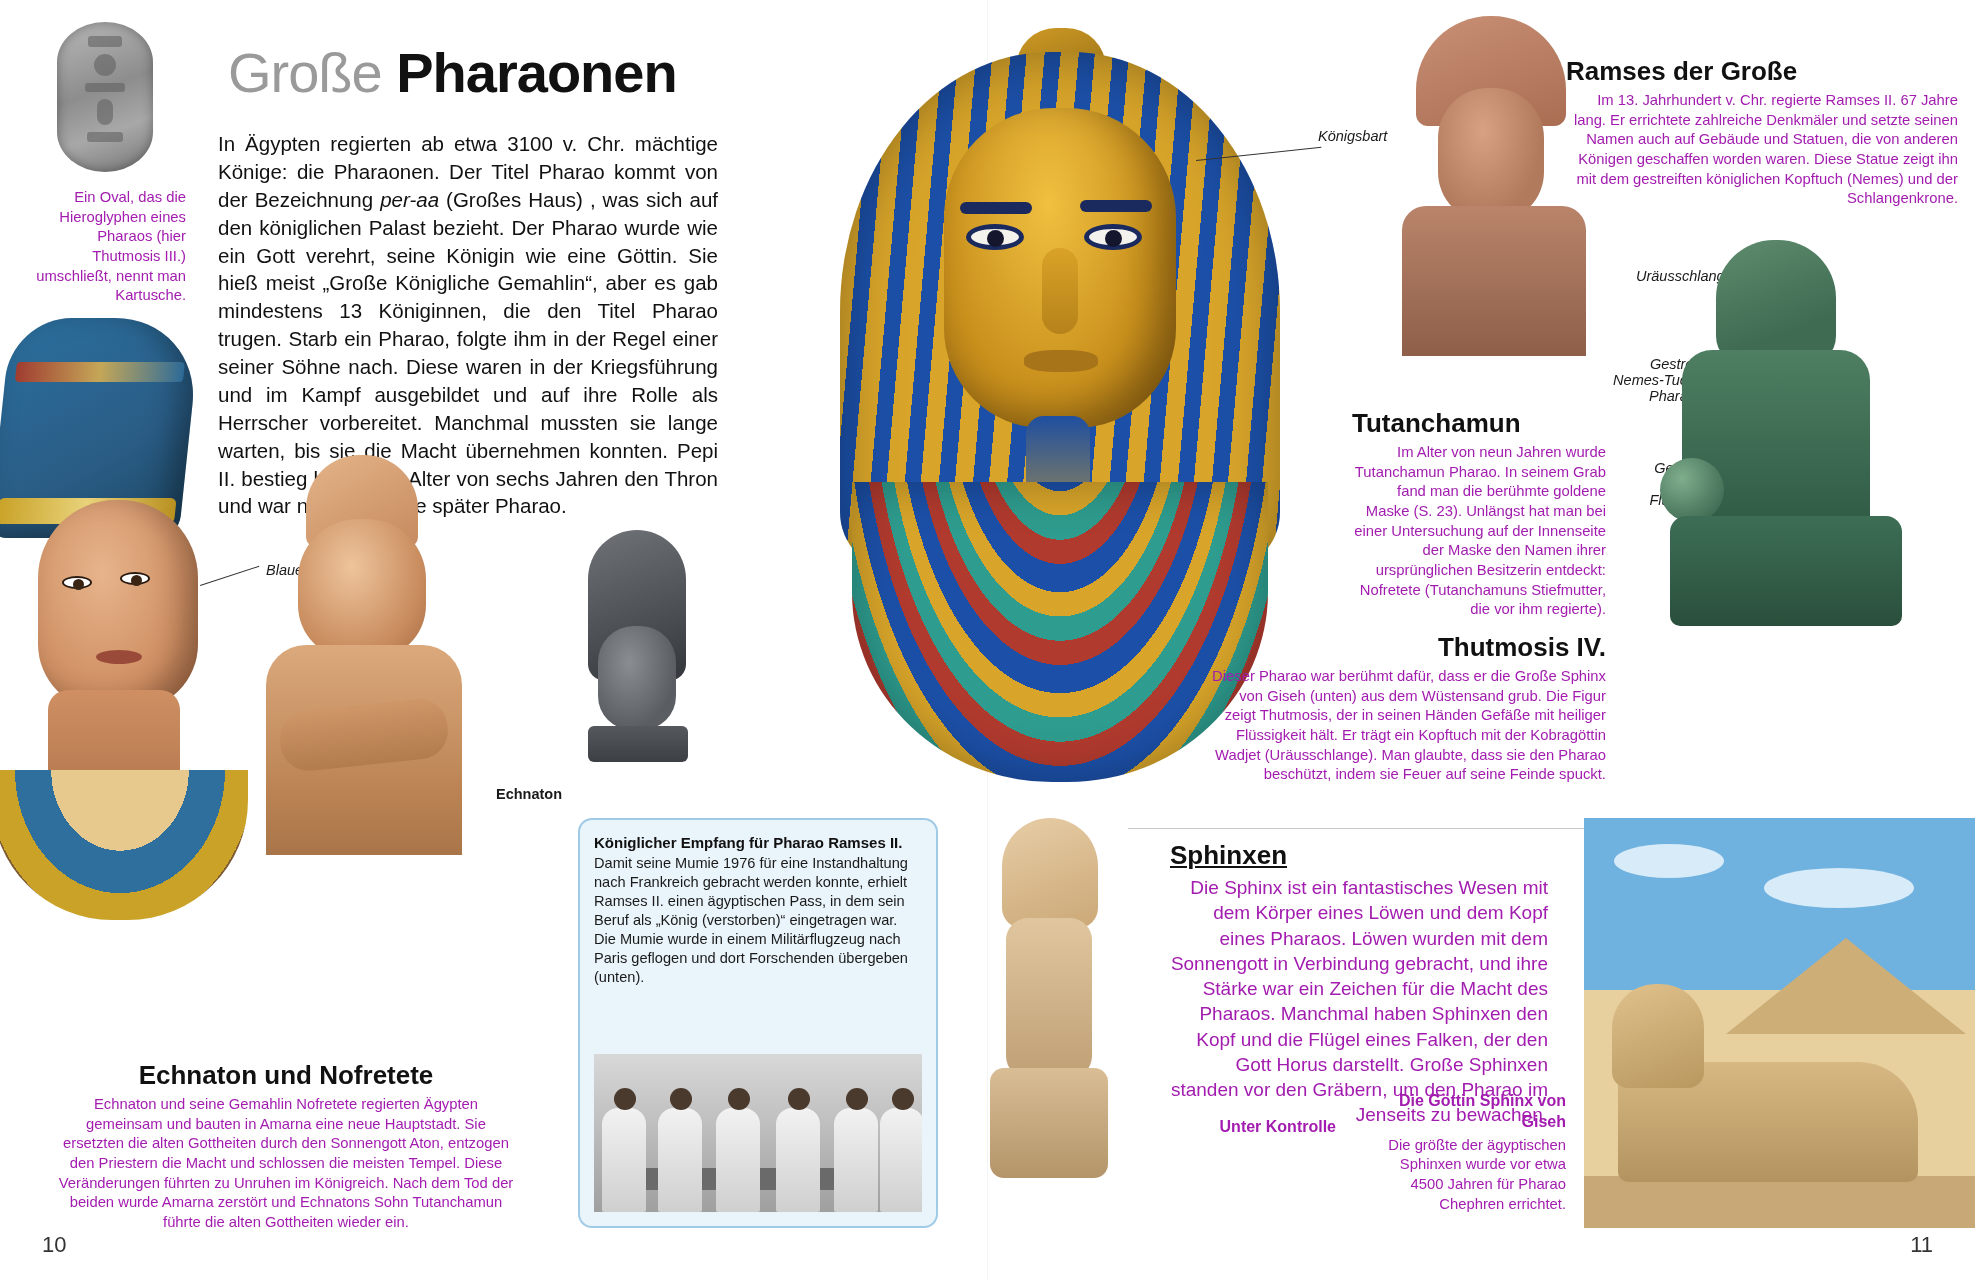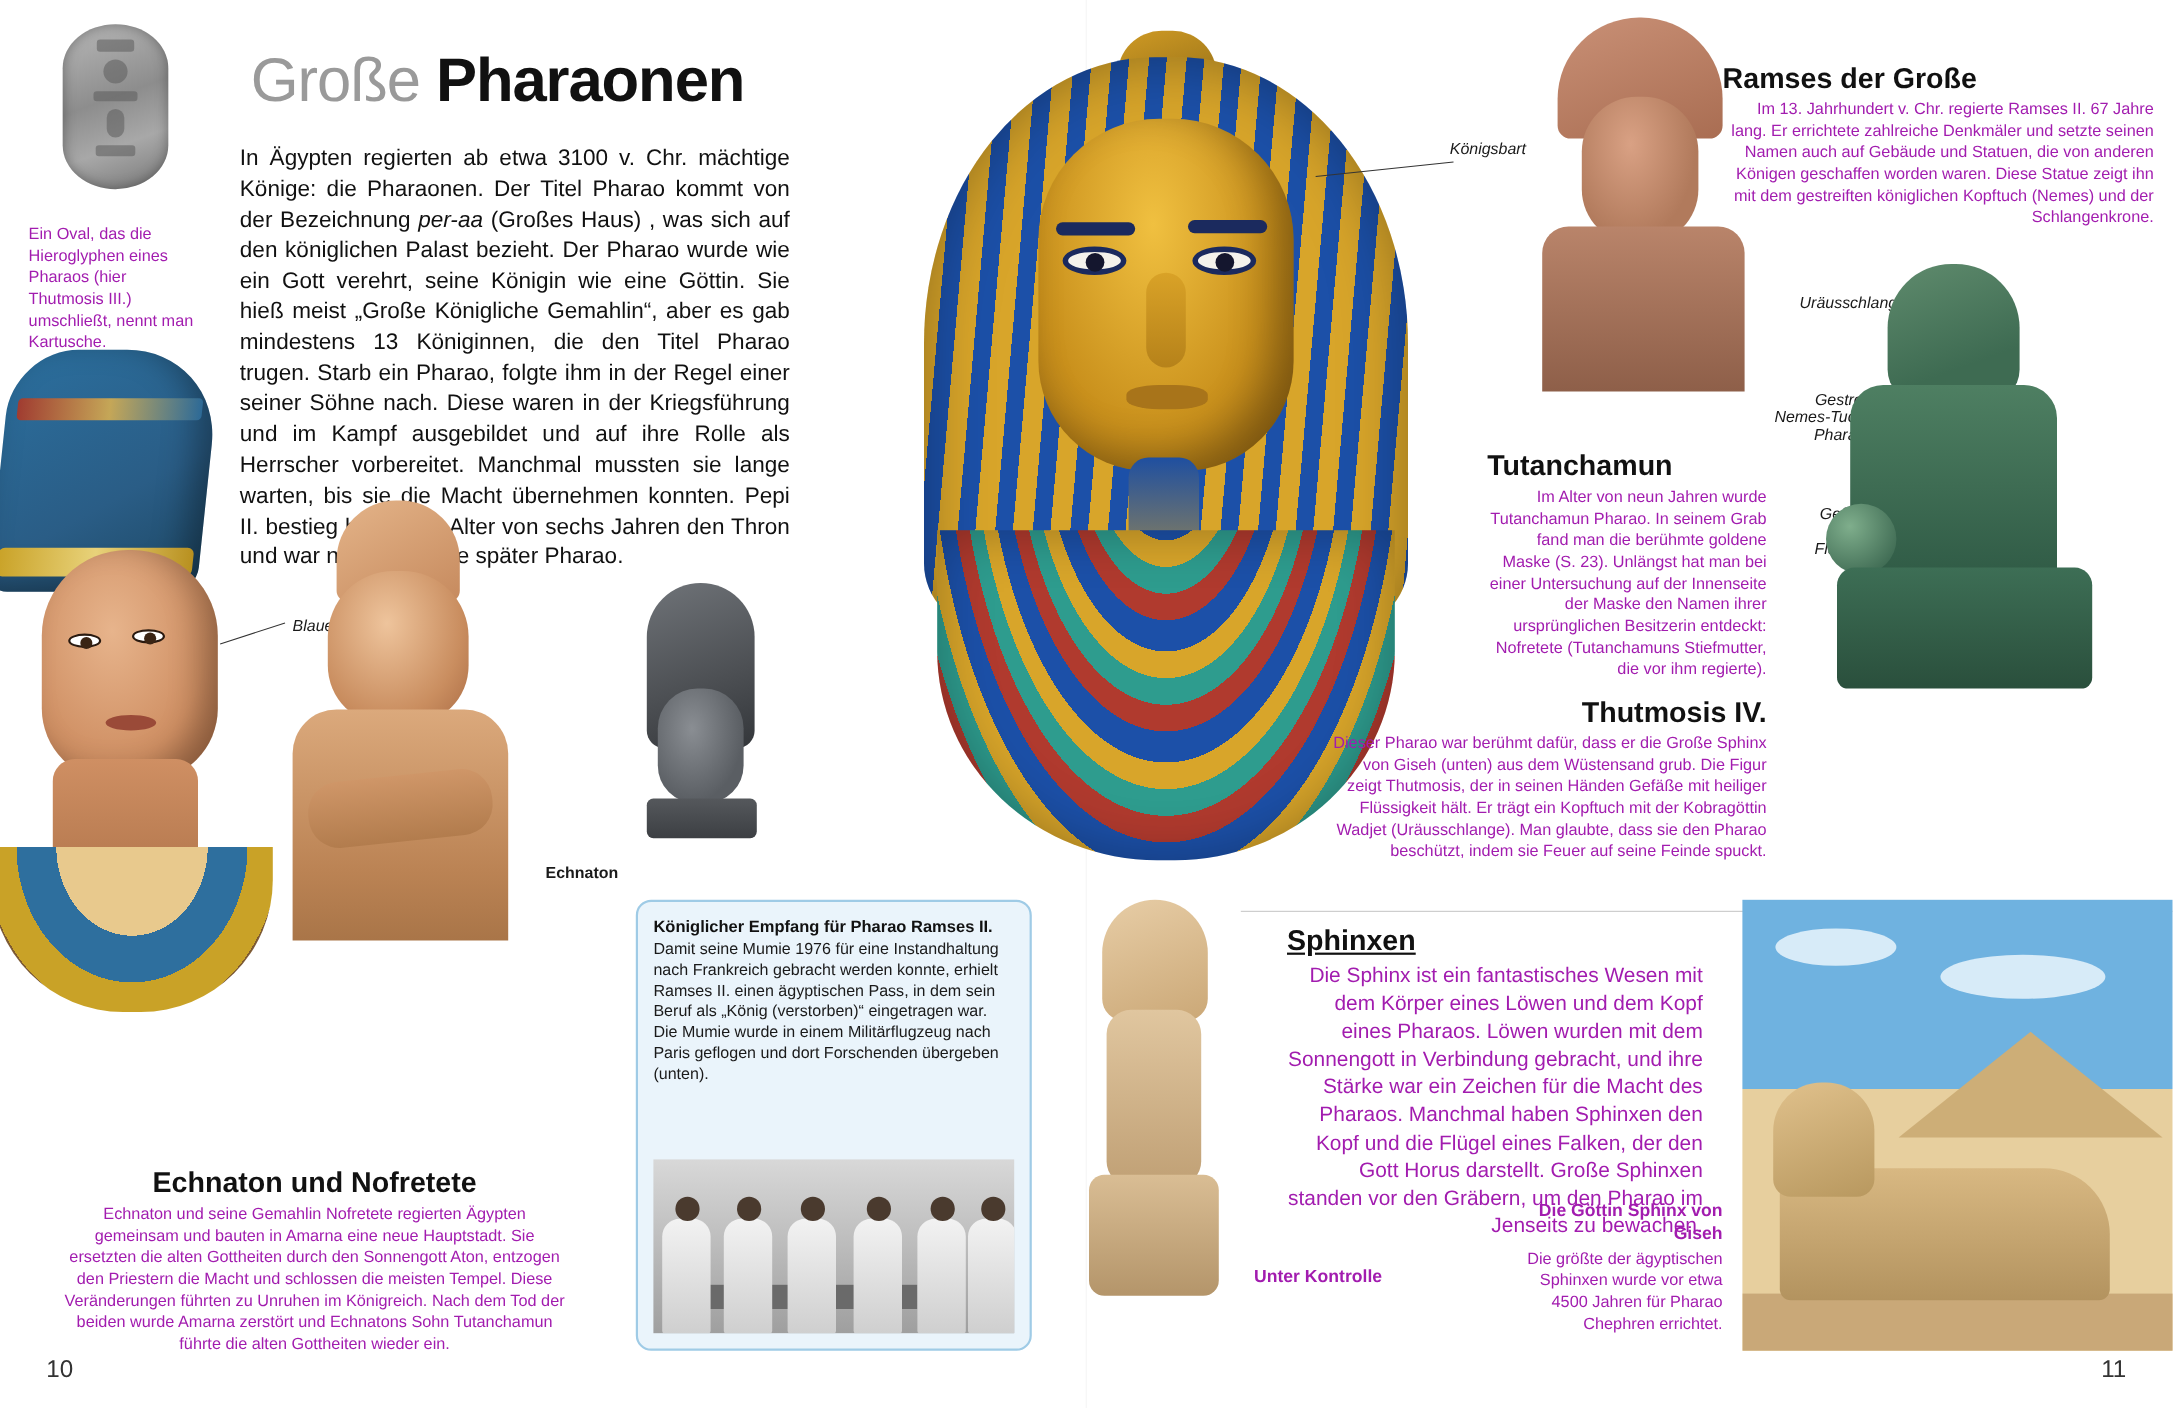--- a/index.html
+++ b/index.html
@@ -40,22 +40,22 @@
   .cartouche .glyphs i {
     display: block; width: 34px; height: 11px; border-radius: 3px;
     background: #5d5d5d;
   }
   .cartouche .glyphs i:nth-child(2) { width: 22px; height: 22px; border-radius: 50%; }
   .cartouche .glyphs i:nth-child(3) { width: 40px; height: 9px; }
   .cartouche .glyphs i:nth-child(4) { width: 16px; height: 26px; border-radius: 8px; }
   .cartouche .glyphs i:nth-child(5) { width: 36px; height: 10px; }
 
   .caption-cartouche {
-    position: absolute; left: 26px; top: 204px; width: 160px;
-    font-size: 14.5px; line-height: 1.32; color: #1a1a1a; text-align: left;
+    position: absolute; left: 26px; top: 188px; width: 160px;
+    font-size: 14.5px; line-height: 1.32; color: #1a1a1a; text-align: right;
   }
 
   
   .intro {
     position: absolute; left: 218px; top: 130px; width: 500px;
     font-size: 20.5px; line-height: 1.36; color: #111;
     text-align: justify;
   }
   .intro p { margin: 0; }
   .intro em { font-style: italic; }
@@ -435,21 +435,21 @@
       <div class="fig" style="left:240px;"></div>
       <div class="fig" style="left:286px;"></div>
     </div>
   </div>
 
   <div class="ivory">
     <div class="iv-head"></div>
     <div class="iv-body"></div>
     <div class="iv-base"></div>
   </div>
-  <div class="col-r" style="left:1140px; top:1150px; width:196px; text-align:left;">
+  <div class="col-r" style="left:1140px; top:1116px; width:196px; text-align:right;">
     <div class="body-s" style="font-weight:700; font-size:16px; margin-bottom:3px;">Unter Kontrolle</div>
   </div>
 
   <div class="col-r" style="left:1170px; top:840px; width:378px; text-align:right;">
     <div class="h-sub" style="text-align:left;text-decoration:underline;">Sphinxen</div>
     <div class="body-s" style="font-size:19px; line-height:1.33;">Die Sphinx ist ein fantastisches Wesen mit dem Körper eines Löwen und dem Kopf eines Pharaos. Löwen wurden mit dem Sonnengott in Verbindung gebracht, und ihre Stärke war ein Zeichen für die Macht des Pharaos. Manchmal haben Sphinxen den Kopf und die Flügel eines Falken, der den Gott Horus darstellt. Große Sphinxen standen vor den Gräbern, um den Pharao im Jenseits zu bewachen.</div>
   </div>
 
   <div class="sphinx-photo">
     <div class="sp-cloud" style="left:30px; top:26px; width:110px; height:34px;"></div>

